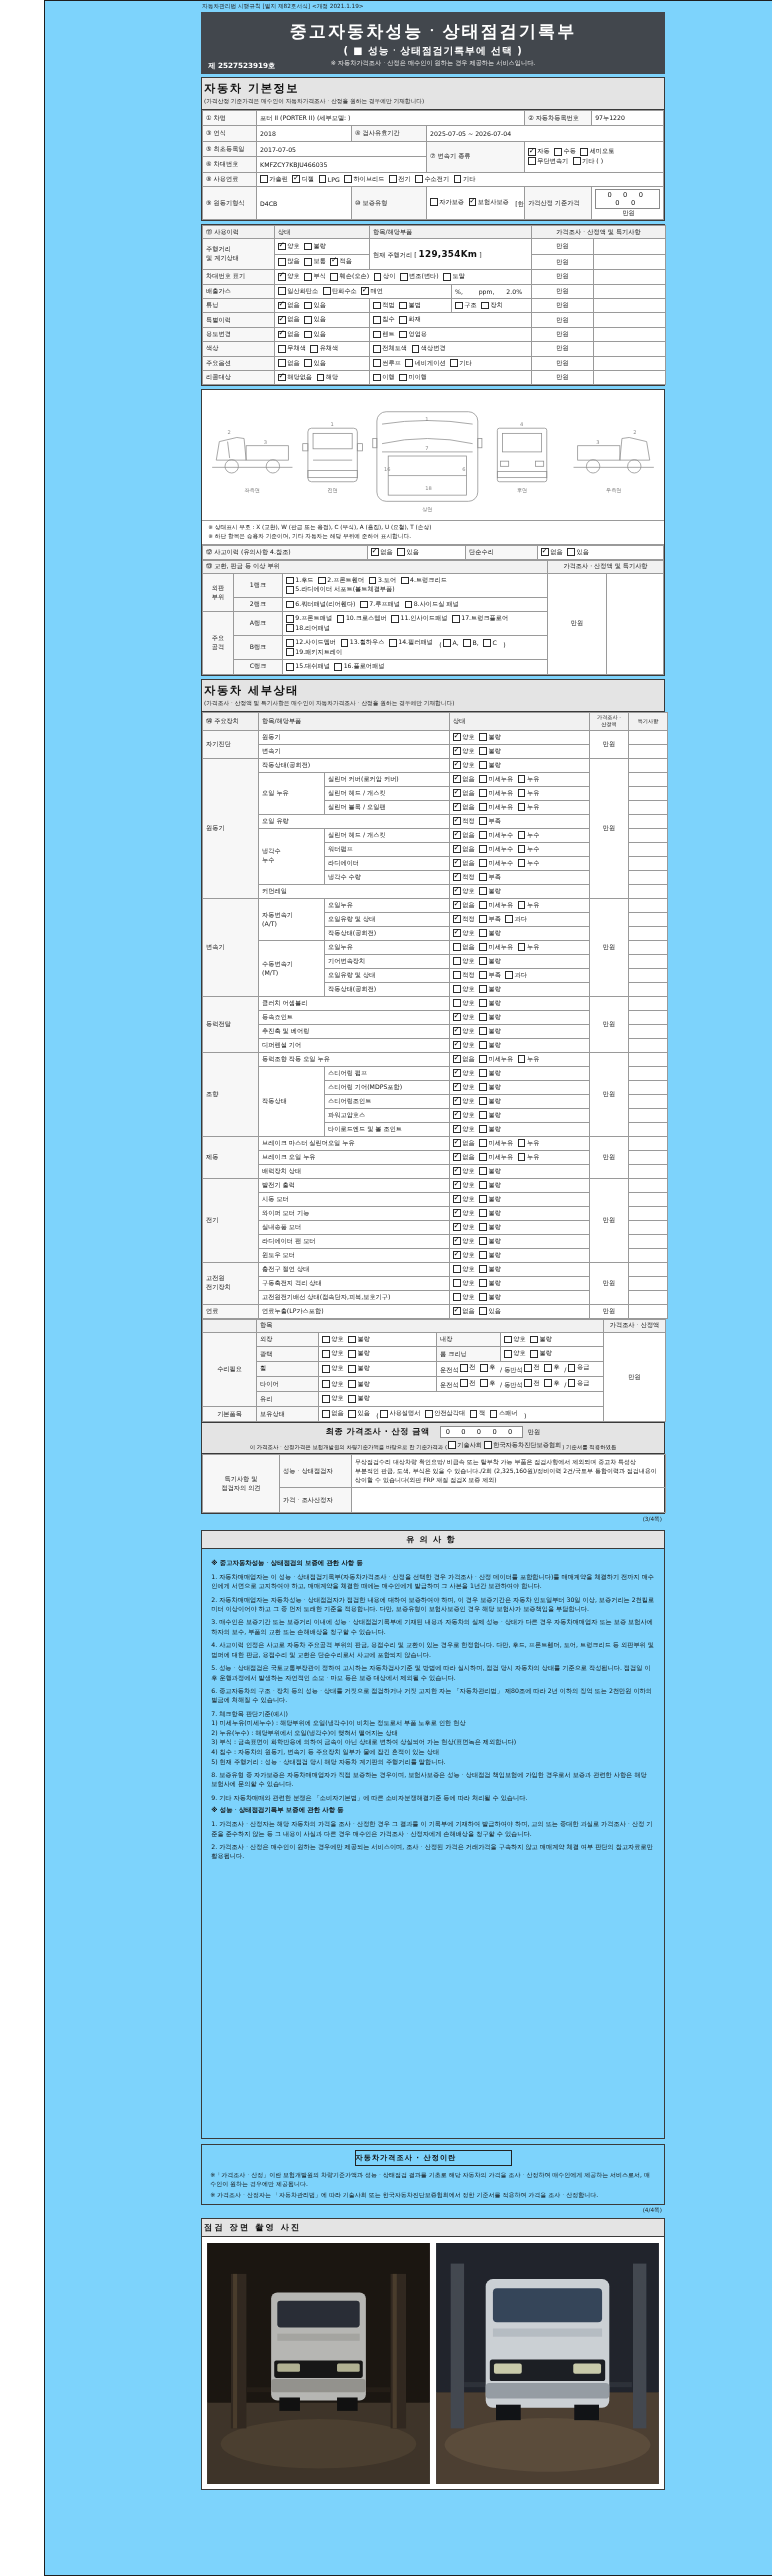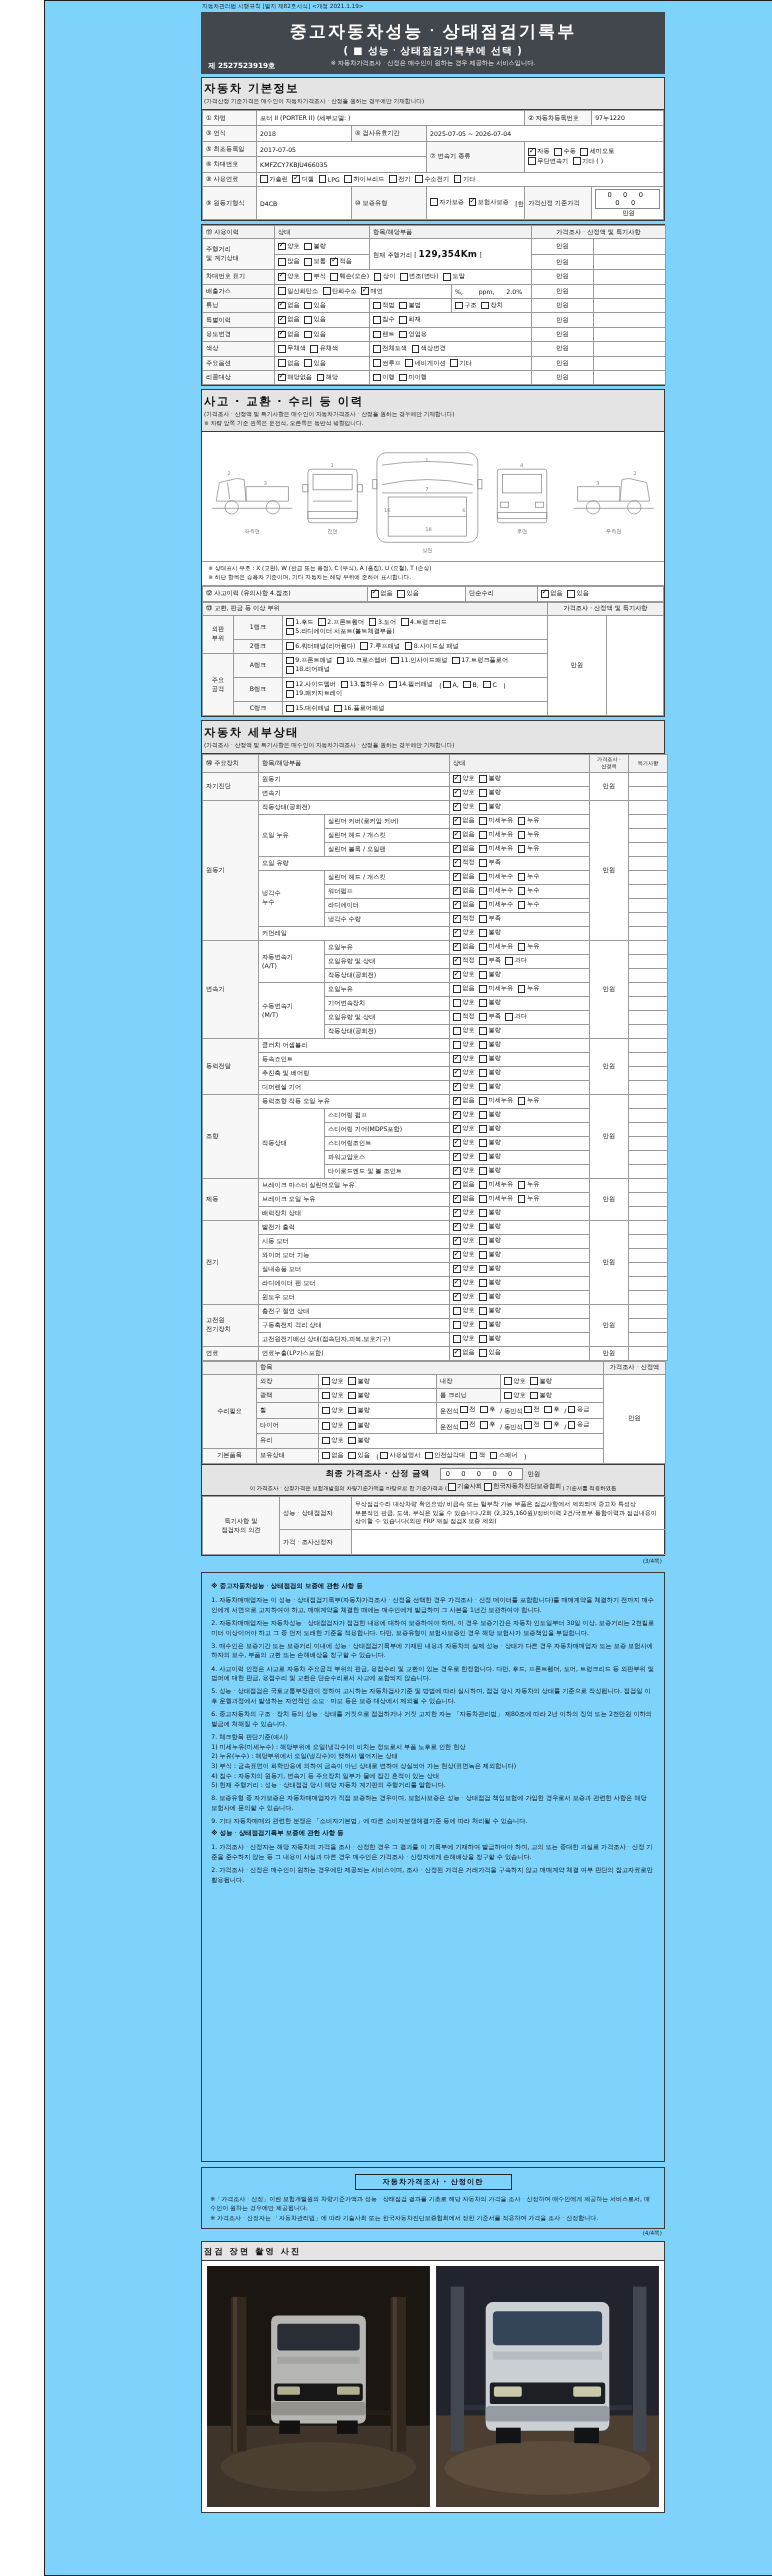--- a/index.html
+++ b/index.html
@@ -42,21 +42,21 @@
   
   .nbox{border:1px solid #3a3a3a;margin-top:6.2px;}
   .nhead{background:#e4e4e4;border-bottom:0.5px solid #3a3a3a;text-align:center;font-size:8.2px;font-weight:bold;
          letter-spacing:5.2px;padding:3.1px 0;}
   .nbody{padding:6.2px 9.3px;height:576px;overflow:hidden;}
   .nsec{font-size:6.4px;font-weight:bold;margin:3.1px 0 4.1px;}
   .ni{font-size:6.2px;line-height:1.55;margin-bottom:3.6px;white-space:pre-line;}
   .pmark{text-align:right;font-size:5.7px;margin:1.5px 3.1px 0 0;color:#222;}
   
   .pibox{border:1px solid #3a3a3a;margin-top:5.2px;padding:5.2px 8.2px;}
-  .pititle{display:block;width:155px;margin:0 auto 4.1px;border:1px solid #222;text-align:center;
+  .pititle{display:block;width:155px;margin:0 auto 4.1px;border:1px solid #222;text-align:left;
            font-size:7.2px;font-weight:bold;padding:2.1px 0;letter-spacing:1px;}
   .piline{font-size:6px;line-height:1.5;margin-top:1.5px;}
   
   .phbody{display:flex;gap:5.2px;justify-content:center;padding:5.2px;background:#fff;}
   
   .finalbar{background:#e4e4e4;border-top:1px solid #3a3a3a;border-bottom:0.5px solid #3a3a3a;text-align:center;padding:3.1px 0 2.6px;}
   .finalbar .fl{font-size:8.2px;font-weight:bold;letter-spacing:0.5px;margin-right:7.2px;}
   .fnote{font-size:5.4px;margin-top:2.1px;}
   .fnote .cb{margin:0 1px;}
   svg text{font-family:"DejaVu Sans",sans-serif;}
@@ -388,25 +388,20 @@
                   <span class="cl">미이행</span>
                 </span></td>
           <td class="mw">만원</td>
           <td class="nt"></td>
         </tr>
       </tbody>
         </table>
     </div>
 
     <div class="box">
-      <div class="bhead">
-        <div class="btitle">사고 · 교환 · 수리 등 이력</div>
-        <div class="bsub">(가격조사ㆍ산정액 및 특기사항은 매수인이 자동차가격조사ㆍ산정을 원하는 경우에만 기재합니다)</div>
-        <div class="bsub">※ 차량 앞쪽 기준 왼쪽은 운전석, 오른쪽은 동반석 방향입니다.</div>
-      </div>
       <div class="diagwrap">
         <svg width="452" height="123" viewBox="0 0 878 238">
           <g stroke="#8f8f8f" fill="none" stroke-width="1.5">
 
             <path d="M18 128 L24 92 L58 84 L72 86 L76 128 Z"></path>
             <rect x="76" y="100" width="82" height="28"></rect>
             <line x1="10" y1="142" x2="166" y2="142"></line>
             <circle cx="48" cy="140" r="13"></circle>
               <circle cx="128" cy="140" r="13"></circle>
             <line x1="40" y1="92" x2="44" y2="124"></line>
@@ -1336,20 +1331,21 @@
         <tr style="height:25px">
           <td class="lab">가격ㆍ조사산정자</td>
           <td></td>
         </tr>
       </tbody>
         </table>
     </div>
     <div class="pmark">(3/4쪽)</div>
 
     <div class="nbox">
+      <div class="nhead">유의사항</div>
       <div class="nbody">
         <div class="nsec">※ 중고자동차성능ㆍ상태점검의 보증에 관한 사항 등</div>
         <div>
             <div class="ni">1. 자동차매매업자는 이 성능ㆍ상태점검기록부(자동차가격조사ㆍ산정을 선택한 경우 가격조사ㆍ산정 데이터를 포함합니다)를 매매계약을 체결하기 전까지 매수인에게 서면으로 고지하여야 하고, 매매계약을 체결한 때에는 매수인에게 발급하며 그 사본을 1년간 보관하여야 합니다.</div>
             <div class="ni">2. 자동차매매업자는 자동차성능ㆍ상태점검자가 점검한 내용에 대하여 보증하여야 하며, 이 경우 보증기간은 자동차 인도일부터 30일 이상, 보증거리는 2천킬로미터 이상이어야 하고 그 중 먼저 도래한 기준을 적용합니다. 다만, 보증유형이 보험사보증인 경우 해당 보험사가 보증책임을 부담합니다.</div>
             <div class="ni">3. 매수인은 보증기간 또는 보증거리 이내에 성능ㆍ상태점검기록부에 기재된 내용과 자동차의 실제 성능ㆍ상태가 다른 경우 자동차매매업자 또는 보증 보험사에 하자의 보수, 부품의 교환 또는 손해배상을 청구할 수 있습니다.</div>
             <div class="ni">4. 사고이력 인정은 사고로 자동차 주요골격 부위의 판금, 용접수리 및 교환이 있는 경우로 한정합니다. 다만, 후드, 프론트휀더, 도어, 트렁크리드 등 외판부위 및 범퍼에 대한 판금, 용접수리 및 교환은 단순수리로서 사고에 포함되지 않습니다.</div>
             <div class="ni">5. 성능ㆍ상태점검은 국토교통부장관이 정하여 고시하는 자동차검사기준 및 방법에 따라 실시하며, 점검 당시 자동차의 상태를 기준으로 작성됩니다. 점검일 이후 운행과정에서 발생하는 자연적인 소모ㆍ마모 등은 보증 대상에서 제외될 수 있습니다.</div>
             <div class="ni">6. 중고자동차의 구조ㆍ장치 등의 성능ㆍ상태를 거짓으로 점검하거나 거짓 고지한 자는 「자동차관리법」 제80조에 따라 2년 이하의 징역 또는 2천만원 이하의 벌금에 처해질 수 있습니다.</div>
             <div class="ni">7. 체크항목 판단기준(예시)

